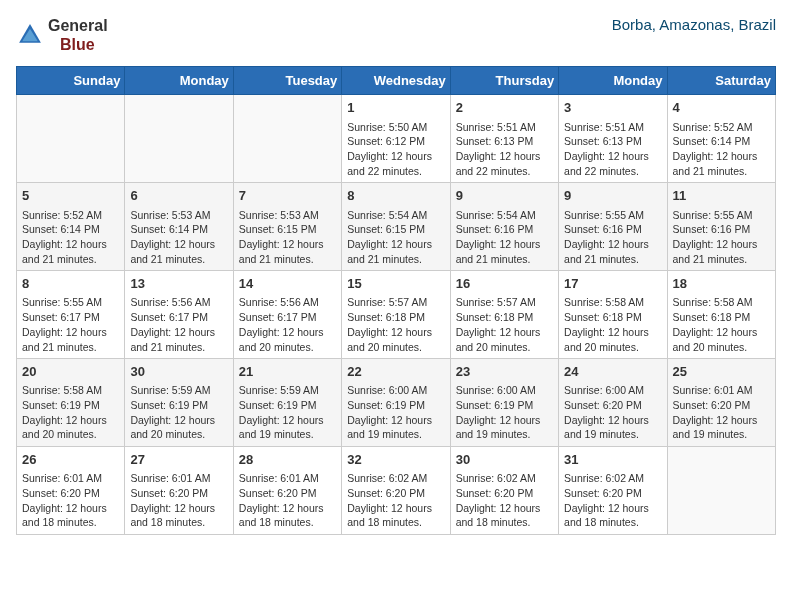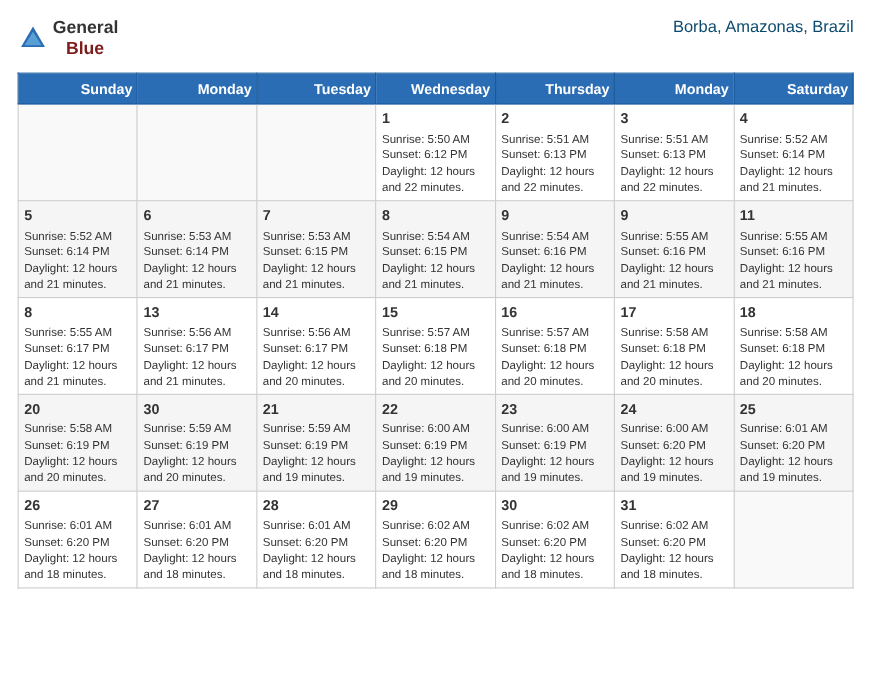--- a/index.html
+++ b/index.html
@@ -299,21 +299,21 @@
           <div class="day-info">Sunset: 6:20 PM</div>
           <div class="day-info">Daylight: 12 hours and 18 minutes.</div>
         </td>
         <td>
           <span class="day-num">28</span>
           <div class="day-info">Sunrise: 6:01 AM</div>
           <div class="day-info">Sunset: 6:20 PM</div>
           <div class="day-info">Daylight: 12 hours and 18 minutes.</div>
         </td>
         <td>
-          <span class="day-num">29</span>
+          <span class="day-num">32</span>
           <div class="day-info">Sunrise: 6:02 AM</div>
           <div class="day-info">Sunset: 6:20 PM</div>
           <div class="day-info">Daylight: 12 hours and 18 minutes.</div>
         </td>
         <td>
           <span class="day-num">30</span>
           <div class="day-info">Sunrise: 6:02 AM</div>
           <div class="day-info">Sunset: 6:20 PM</div>
           <div class="day-info">Daylight: 12 hours and 18 minutes.</div>
         </td>

